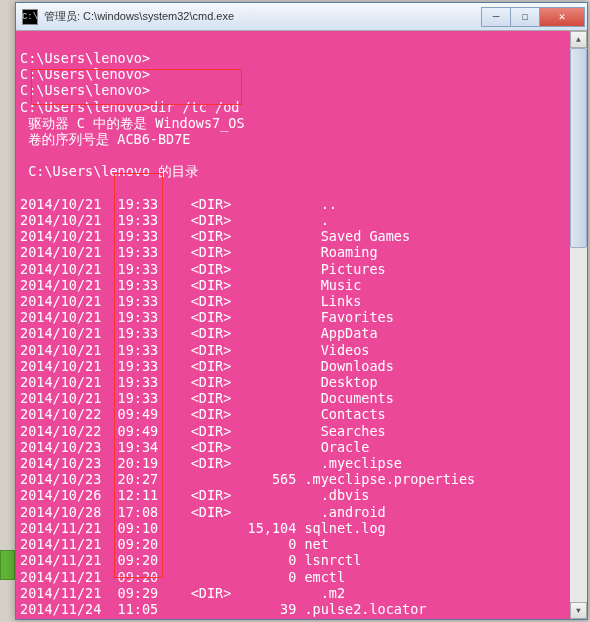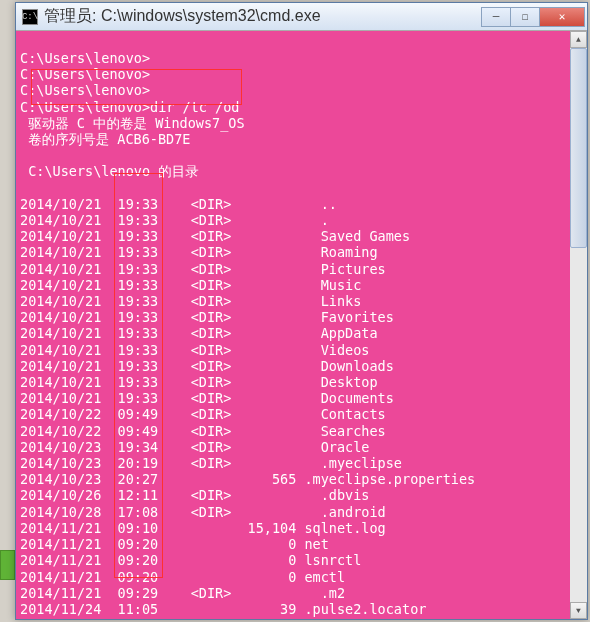--- a/index.html
+++ b/index.html
@@ -36,21 +36,21 @@
       border: 1px solid #888;
       margin-right: 6px;
       display: flex;
       align-items: center;
       justify-content: center;
       font-size: 9px;
       color: #ccc;
     }
     .titlebar-text {
       flex: 1;
-      font-size: 16px;
+      font-size: 11px;
       color: #333;
       font-family: "Segoe UI", sans-serif;
     }
     .win-buttons {
       display: flex;
       gap: 0;
     }
     .win-btn {
       width: 30px;
       height: 20px;

